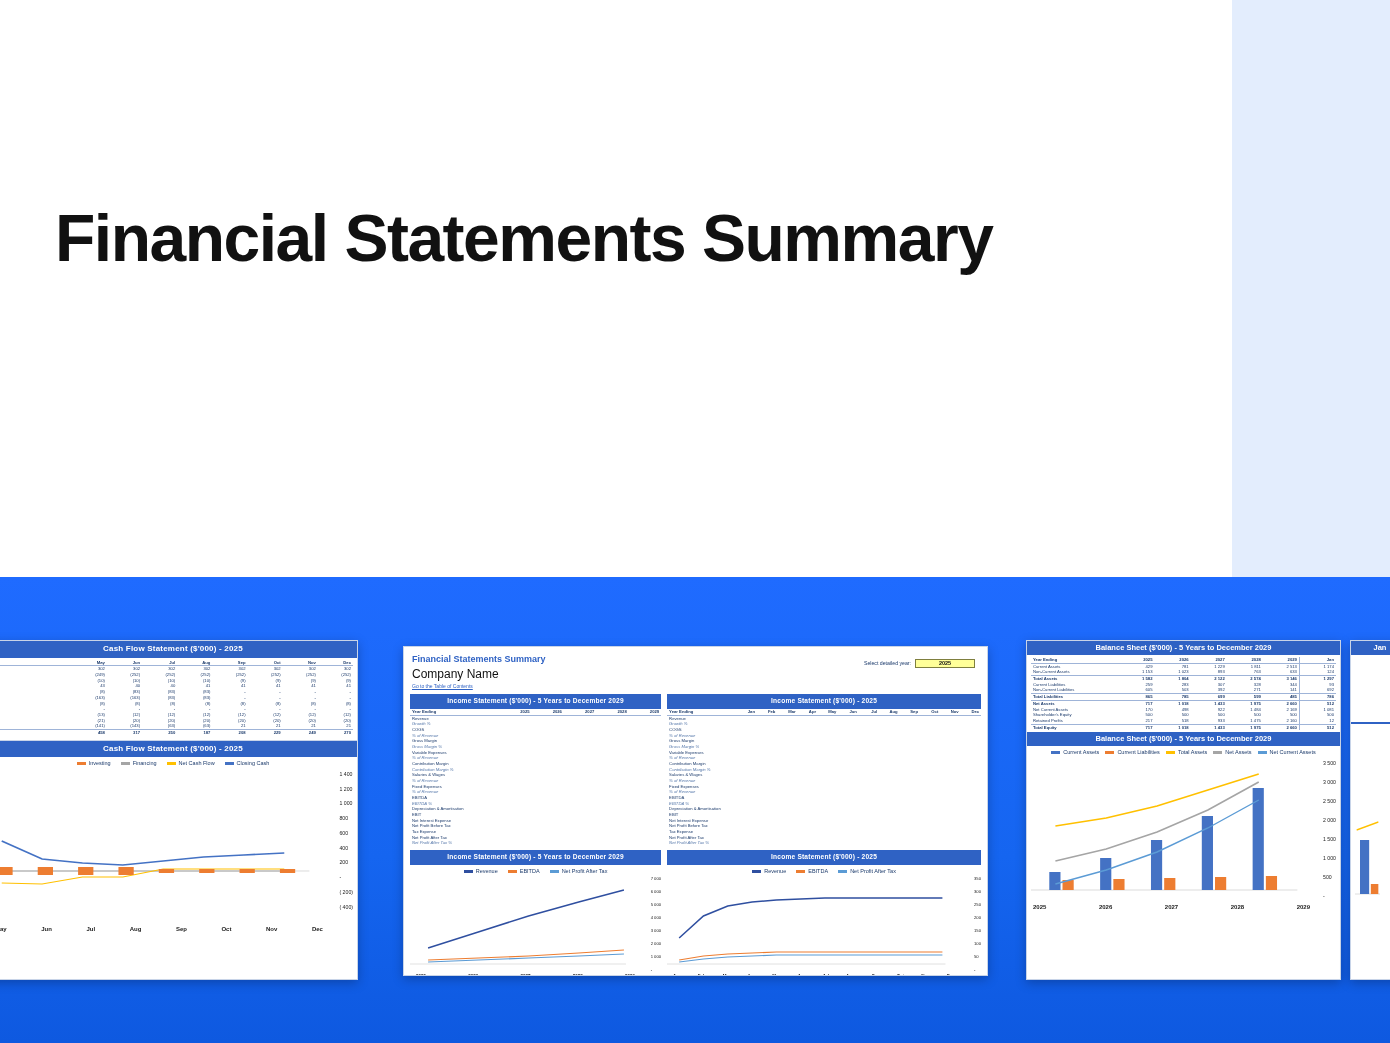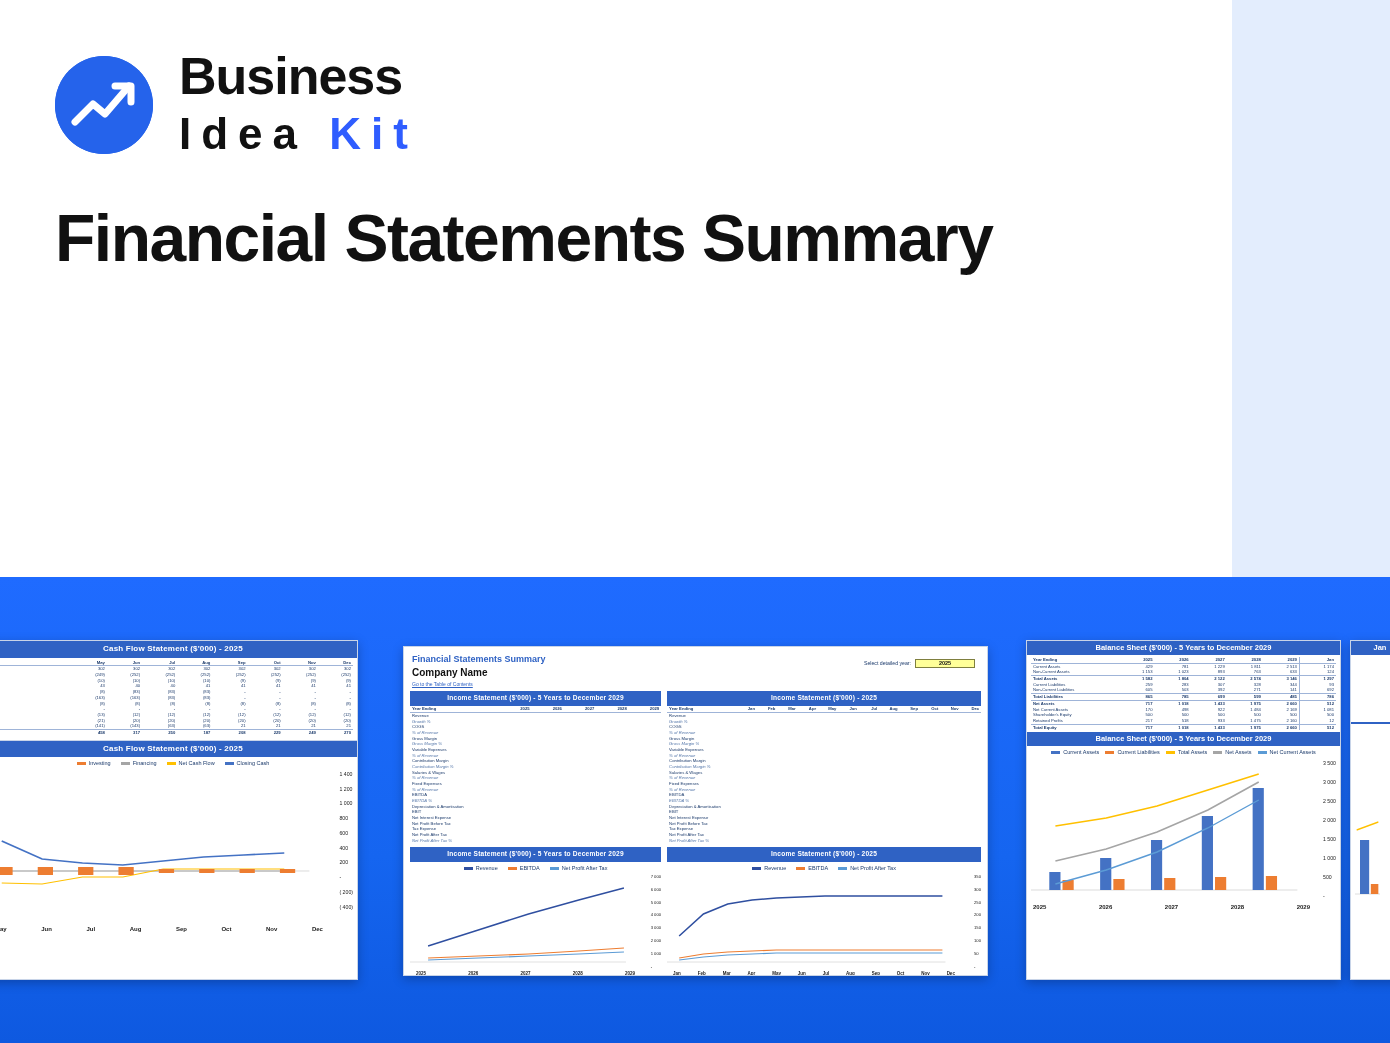--- a/index.html
+++ b/index.html
@@ -63,57 +63,41 @@
 
   .legend { display:flex; gap:10px; align-items:center; justify-content:center; font-size:5.5px; padding:3px 0 1px; }
   .legend .sw { width:9px; height:3px; display:inline-block; margin-right:3px; vertical-align:middle; }
 
   .chartbox { position:relative; height:150px; margin:2px 4px 4px 4px; }
   .axis-labels { display:flex; justify-content:space-between; font-size:6px; padding:0 6px; color:#222; font-weight:bold; }
 
   
   #card-center { left:403px; top:646px; width:585px; height:330px; }
   #card-center .title1 { font-size:9px; font-weight:bold; color:#2f62c4; padding:6px 0 0 8px; }
-  #card-center .title2 { font-size:10px; font-weight:bold; color:#111; padding:1px 0 0 8px; }
+  #card-center .title2 { font-size:12px; font-weight:normal; color:#111; padding:1px 0 0 8px; }
   #card-center .link { font-size:5px; color:#2f62c4; text-decoration:underline; padding:1px 0 4px 8px; }
   .yellowsel { position:absolute; right:12px; top:12px; display:flex; align-items:center; gap:4px; }
   .yellowsel .lbl { font-size:5.2px; color:#1b3a6b; }
   .yellowsel .box { background:#ffff99; border:1px solid #7f7f3f; width:60px; text-align:center; font-size:5.5px; font-weight:bold; color:#111; }
 
   
   #card-right { left:1026px; top:640px; width:315px; height:340px; }
   #card-far { left:1350px; top:640px; width:60px; height:340px; }
 
   .mini-hdr { background:#2f62c4; color:#fff; font-weight:bold; text-align:center; font-size:7.5px; padding:2px 15px; }
   .blue-underline { height:2px; background:#2f62c4; }
 </style>
 </head>
 <body>
 
 <div class="page">
 
   <div class="top-area">
     <div class="top-right-band"></div>
 
-    <div class="logo-wrap">
-      <div class="logo-mark">
-        <svg width="98" height="98" viewBox="0 0 98 98">
-          <circle cx="49" cy="49" r="49" fill="#2563eb"></circle>
-          <polyline points="20,66 38,48 50,58 74,30" fill="none" stroke="#ffffff" stroke-width="7" stroke-linecap="round" stroke-linejoin="round"></polyline>
-          <polyline points="60,30 76,30 76,46" fill="none" stroke="#ffffff" stroke-width="7" stroke-linecap="round" stroke-linejoin="round"></polyline>
-        </svg>
-      </div>
-      <div class="logo-text">
-        <div class="logo-line1">Business</div>
-        <div class="logo-line2">
-          <span>Idea</span>
-          <span class="kit">Kit</span>
-        </div>
-      </div>
-    </div>
 
     <div class="headline">Financial Statements Summary</div>
   </div>
 
   <div class="blue-band"></div>
 
   <div class="sheet" id="card-cashflow">
     <div class="sheet-hdr">Cash Flow Statement ($'000) - 2025</div>
     <div class="table">
       <div class="row hrow">

